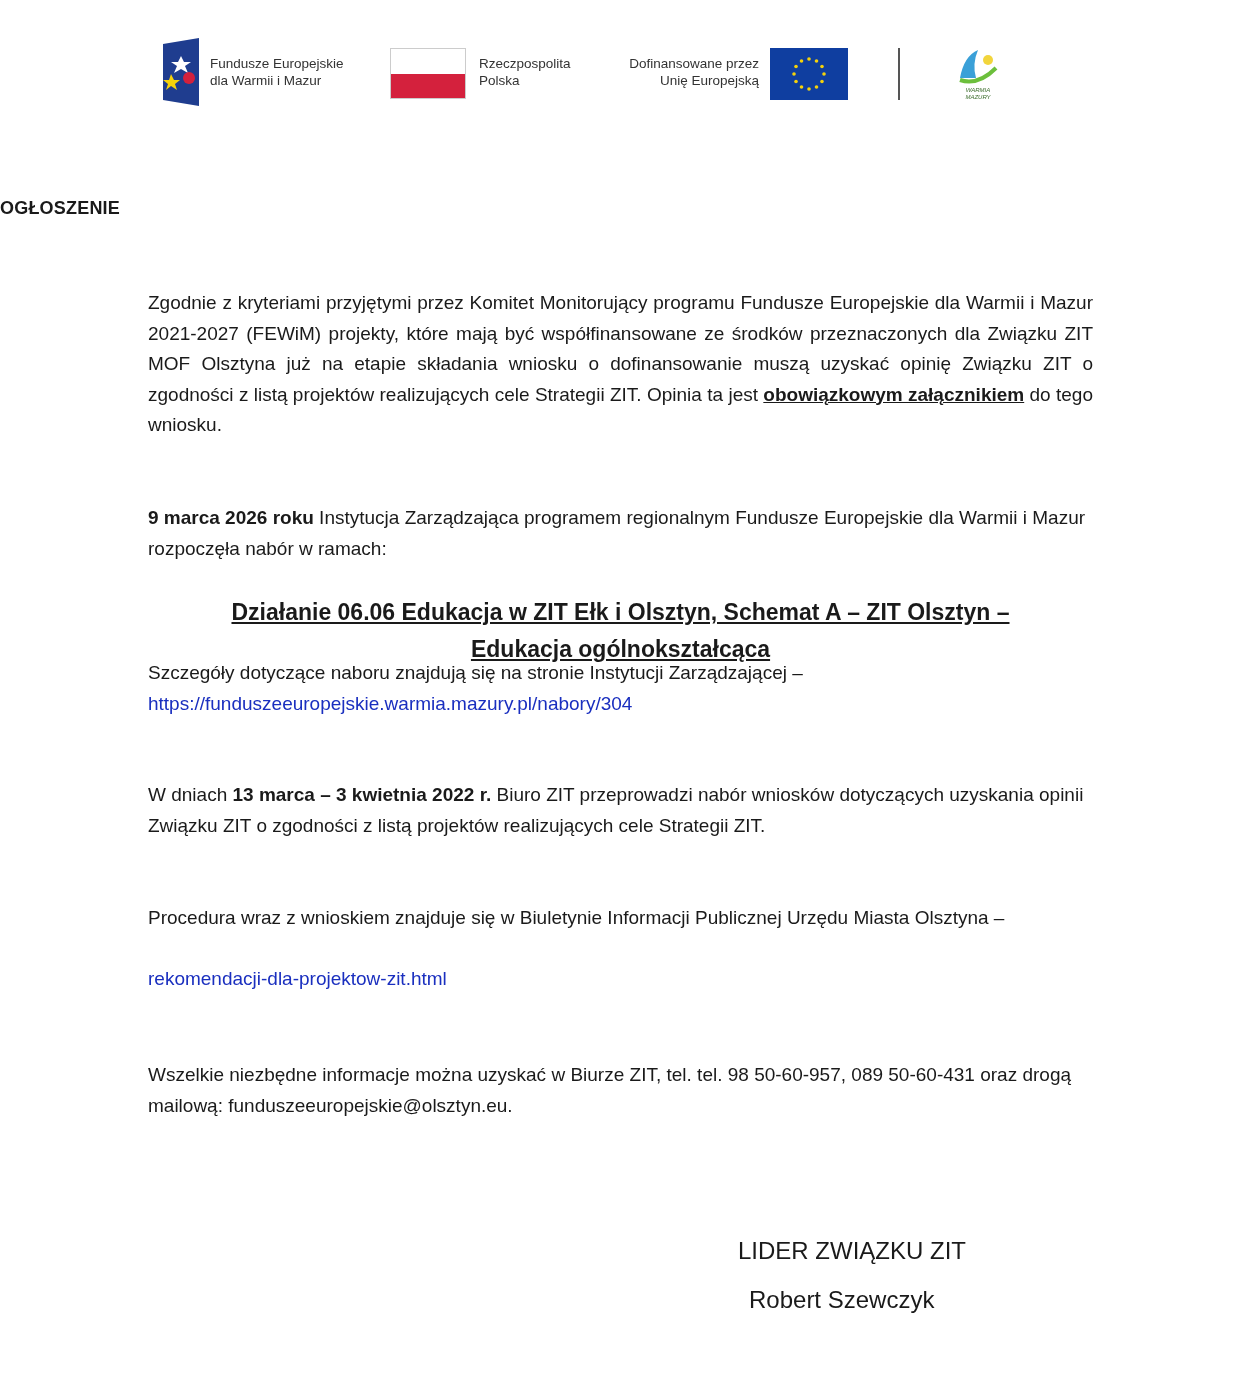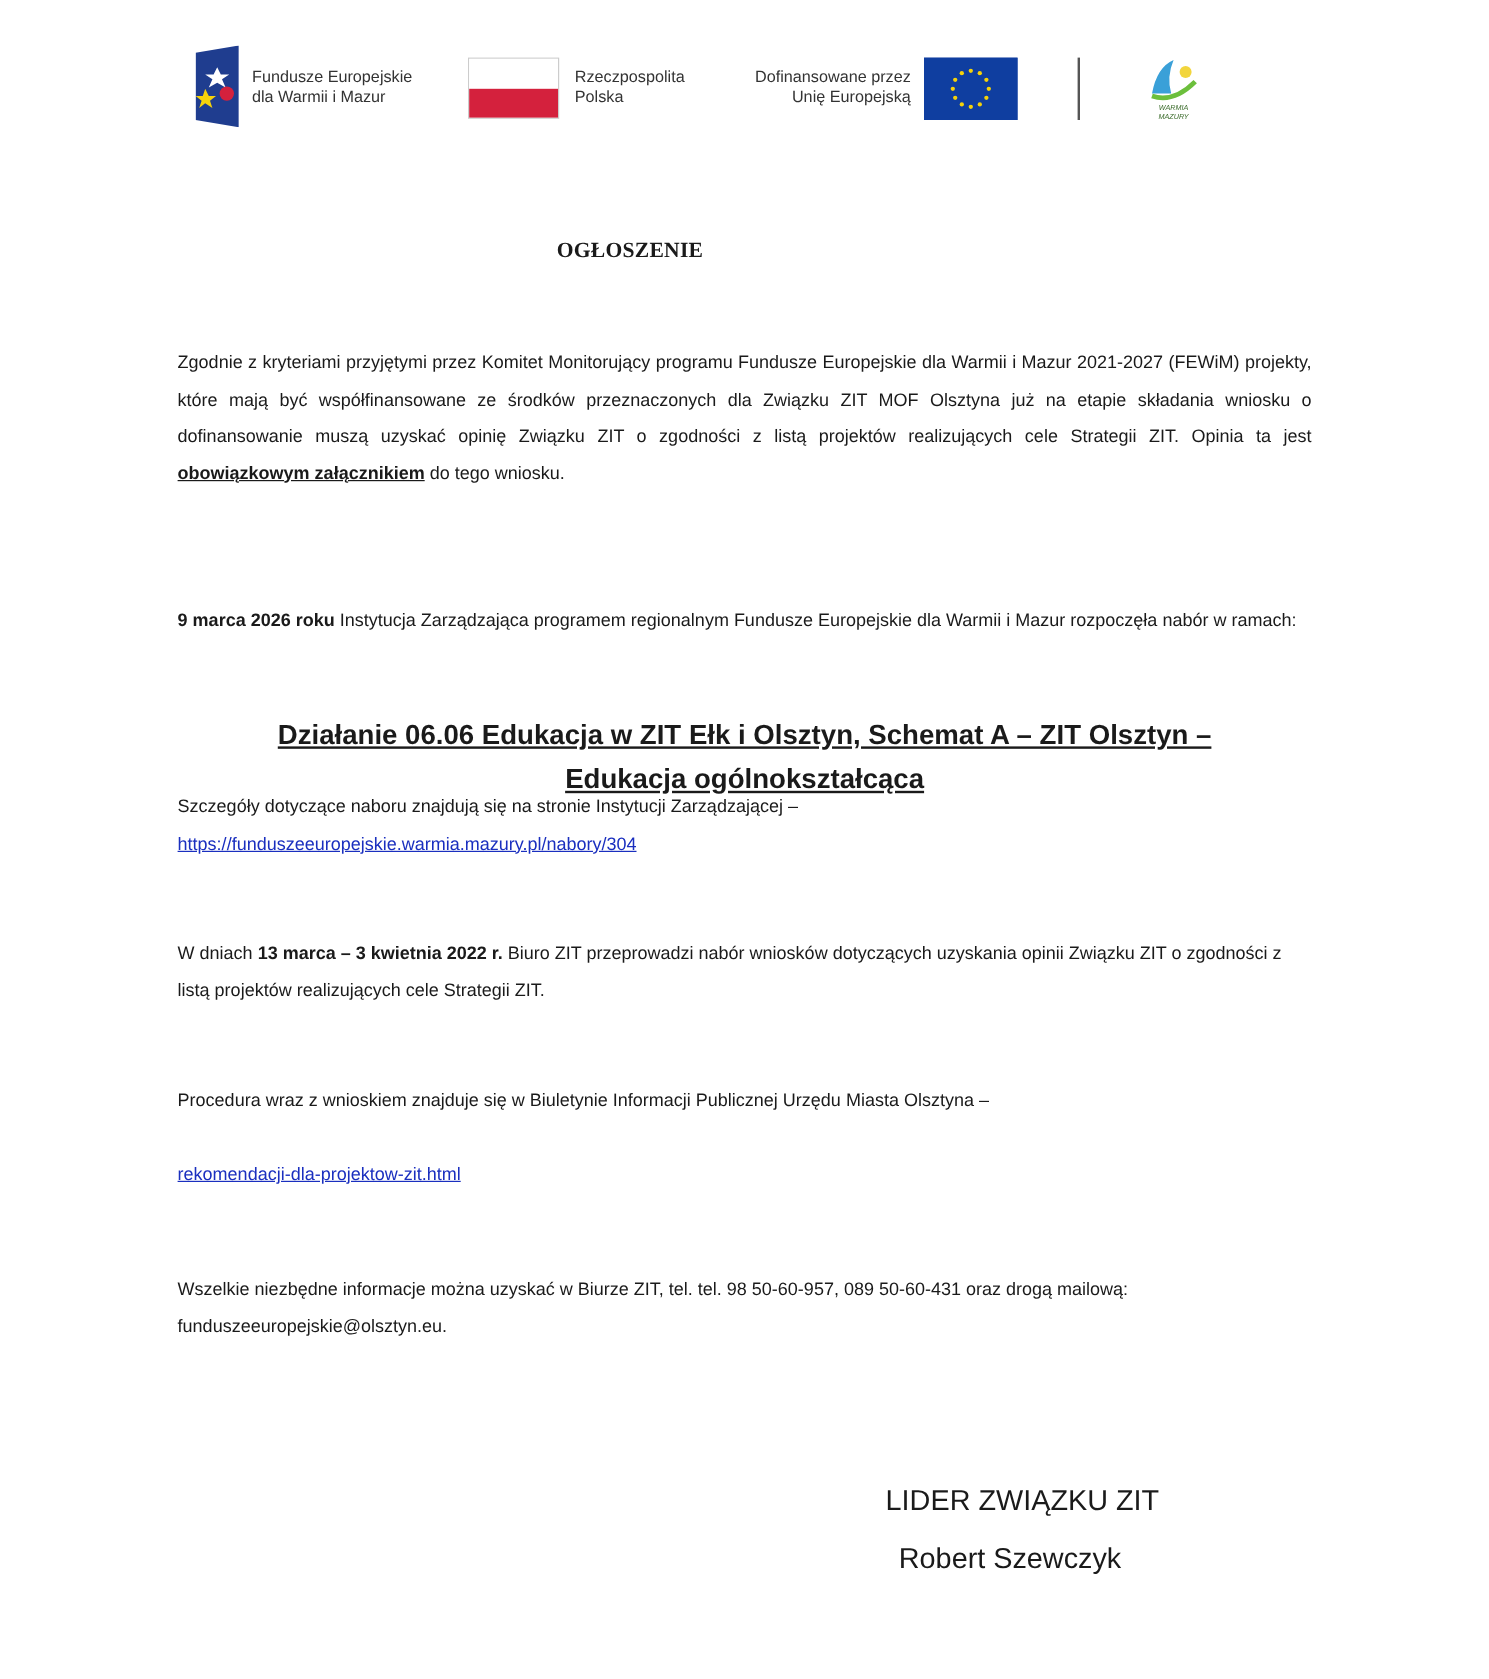--- a/index.html
+++ b/index.html
@@ -12,28 +12,28 @@
     .fe-text { left: 210px; top: 19px; }
     .pl-flag { left: 390px; top: 12px; width: 76px; height: 51px; border: 1px solid #ccc; box-sizing: border-box; }
     .pl-flag .w { height: 50%; background: #fff; }
     .pl-flag .r { height: 50%; background: #d4213d; }
     .pl-text { left: 479px; top: 19px; }
     .eu-text { left: 613px; top: 19px; text-align: right; width: 146px; }
     .eu-flag { left: 770px; top: 12px; width: 78px; height: 52px; background: #0f3ea0; }
     .divider { left: 898px; top: 12px; width: 2px; height: 52px; background: #555; }
     .wm-logo { left: 950px; top: 10px; width: 56px; height: 56px; }
 
-    .title { position: absolute; top: 198px; left: 0; width: 1050px; text-align: center;
-      font-weight: bold; font-size: 18px; letter-spacing: 0.2px; font-family: Liberation Serif, serif; }
-    .para { position: absolute; left: 148px; width: 945px; font-size: 15px; line-height: 30.5px; }
+    .title { position: absolute; top: 198px; left: 0; width: 1050px; text-align: left;
+      font-weight: bold; font-size: 18px; letter-spacing: 0.2px; }
+    .para { position: absolute; left: 148px; width: 945px; font-size: 19px; line-height: 30.5px; }
     .justify { text-align: justify; }
     b.u { text-decoration: underline; }
     .heading { position: absolute; top: 594px; left: 148px; width: 945px; text-align: center;
       font-weight: bold; font-size: 23px; line-height: 37px; text-decoration: underline; }
-    a.link { color: #1a2fbf; text-decoration: underline; }
+    a.link { color: #1a2fbf; }
     .sig { position: absolute; font-size: 24px; }
   </style>
 </head>
 <body>
 
 <div class="logobar">
   <svg class="abs fe-emblem" viewBox="0 0 36 68">
     <polygon points="0,6 36,0 36,68 0,62" fill="#1f3d8f"></polygon>
     <polygon points="18,18 21,24 28,24 22,28 25,35 18,31 11,35 14,28 8,24 15,24" fill="#ffffff"></polygon>
     <polygon points="8,36 11,42 17,42 12,46 14,52 8,48 3,52 5,46 0,42 6,42" fill="#f5d20a"></polygon>

